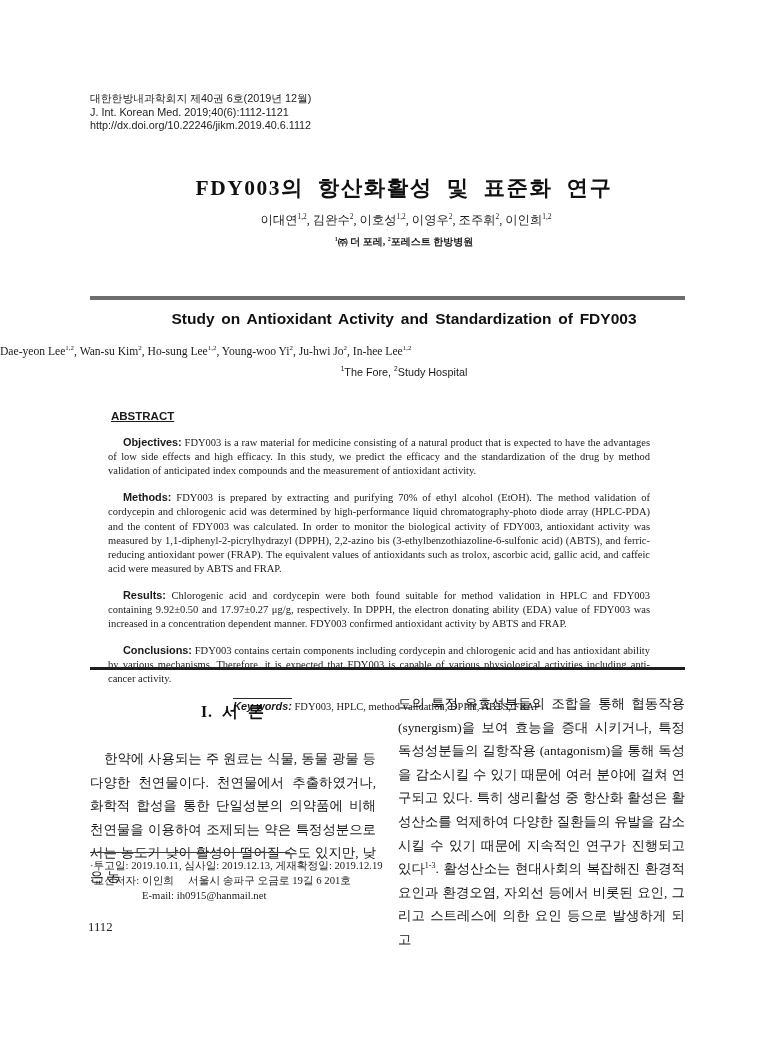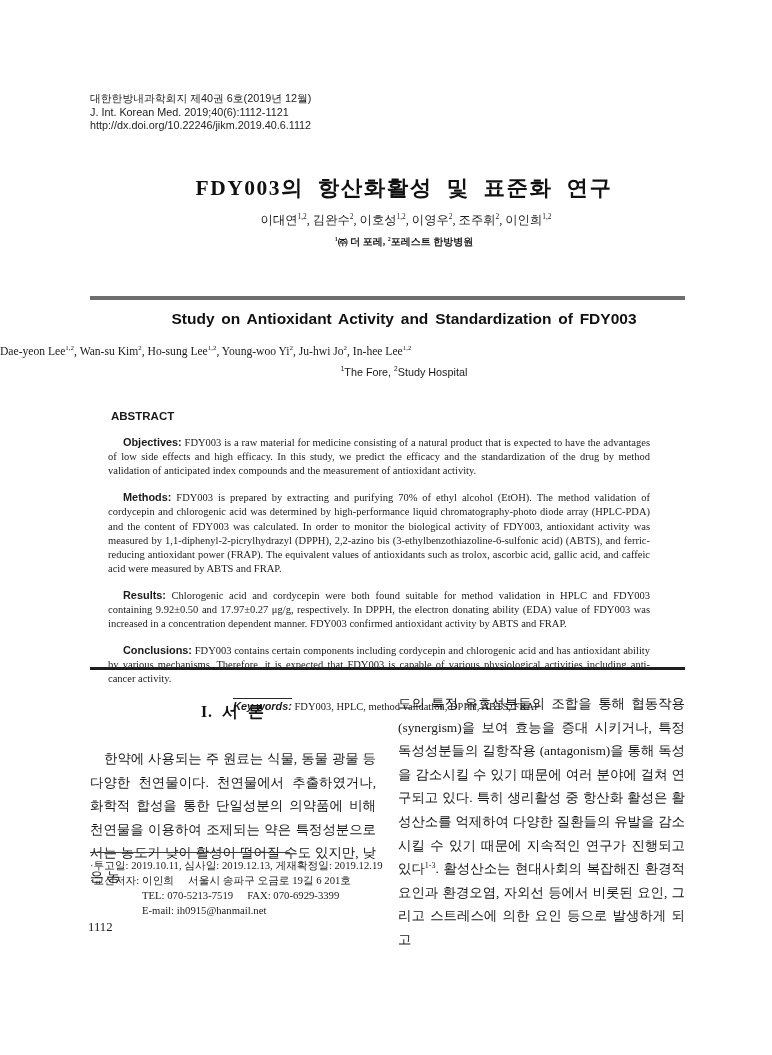--- a/index.html
+++ b/index.html
@@ -41,21 +41,21 @@
     position:absolute;left:0;right:0;top:366px;text-align:center;
     font-family:"Liberation Sans","DejaVu Sans",sans-serif;
     font-size:10.8px;color:#1a1a1a;
   }
   .abstract{
     position:absolute;left:96px;top:409px;width:566px;
     font-size:10.5px;line-height:14.1px;text-align:justify;color:#1a1a1a;
   }
   .abs-heading{
     font-family:"Liberation Sans","DejaVu Sans",sans-serif;
-    font-weight:bold;font-size:11.5px;margin:0 0 1px 15px;
+    font-weight:bold;font-size:11.5px;margin:0 0 1px 15px;text-decoration:underline;
   }
   .abs-par{margin:12px;text-indent:15px;}
   .abs-label{
     font-family:"Liberation Sans","DejaVu Sans",sans-serif;
     font-weight:bold;font-size:10.9px;
   }
   .keywords{margin:9px 0 0 0;padding-left:15px;text-align:center;}
   .kw-label{
     font-family:"Liberation Sans","DejaVu Sans",sans-serif;
     font-weight:bold;font-style:italic;font-size:10.9px;
@@ -136,19 +136,18 @@
   </div>
 
   <div class="col-right">
     <p class="body-par" style="text-indent:0;"><span>도의 특정 유효성분들의 조합을 통해 협동작용 (synergism)을 보여 효능을 증대 시키거나, 특정 독성성분들의 길항작용 (antagonism)을 통해 독성을 감소시킬 수 있기 때문에 여러 분야에 걸쳐 연구되고 있다. 특히 생리활성 중 항산화 활성은 활성산소를 억제하여 다양한 질환들의 유발을 감소시킬 수 있기 때문에 지속적인 연구가 진행되고 있다</span><sup>1-3</sup><span>. 활성산소는 현대사회의 복잡해진 환경적 요인과 환경오염, 자외선 등에서 비롯된 요인, 그리고 스트레스에 의한 요인 등으로 발생하게 되고</span></p>
   </div>
 
   <div class="footnote">
     <div class="footnote-rule"></div>
     <div class="fn-line">·투고일: 2019.10.11, 심사일: 2019.12.13, 게재확정일: 2019.12.19</div>
     <div class="fn-line"><span>·교신저자: 이인희</span><span class="fn-gap"></span><span>서울시 송파구 오금로 19길 6 201호</span></div>
-    <div class="fn-line fn-indent"><span>TEL: 070-5213-7519</span><span class="fn-gap"></span><span>FAX: 070-6929-3399</span></div>
     <div class="fn-line fn-indent">E-mail: ih0915@hanmail.net</div>
   </div>
 
   <div class="page-number">1112</div>
 
 </div>
 
 </body></html>

